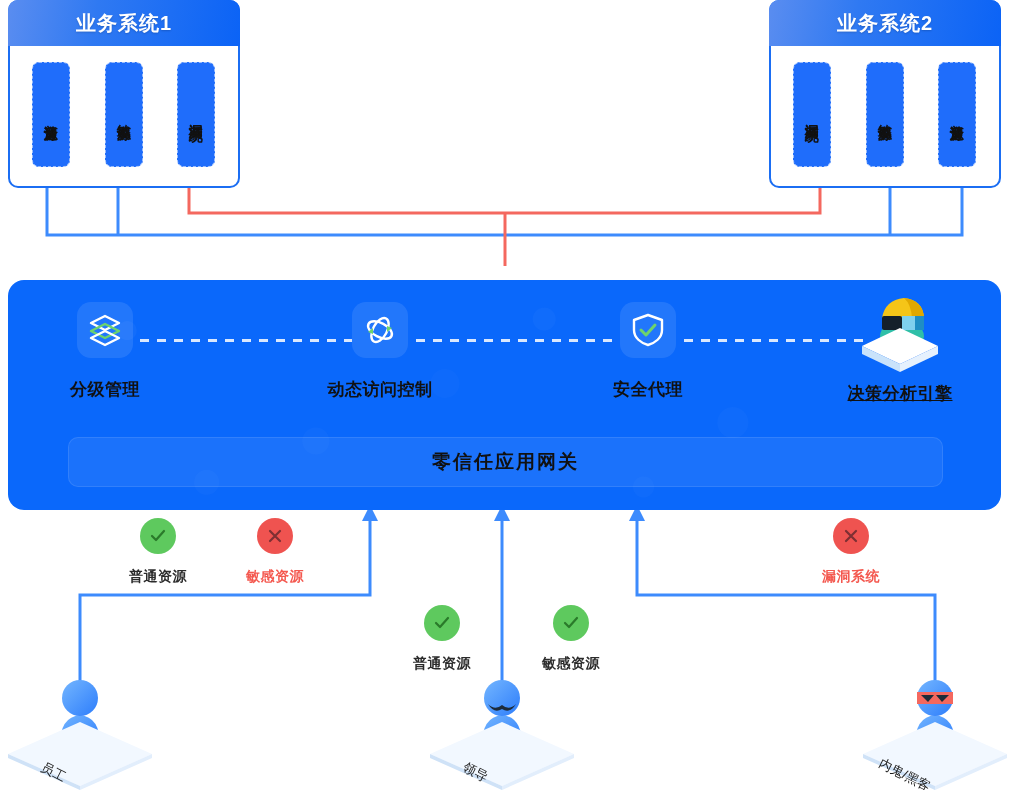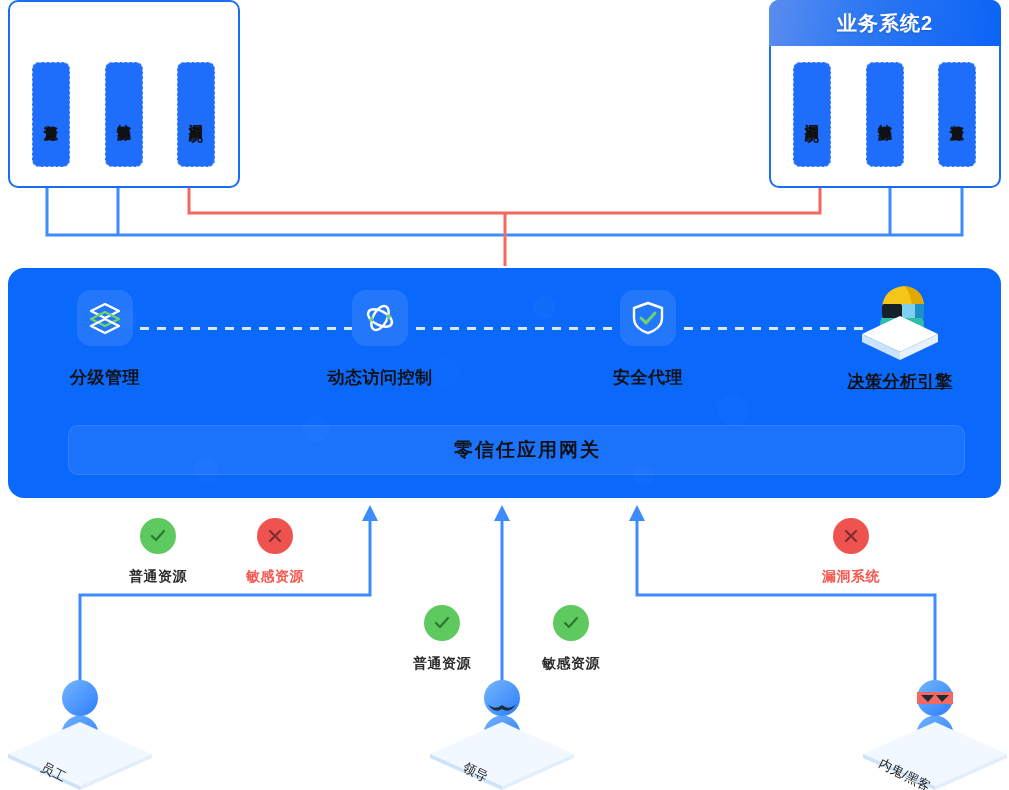--- a/index.html
+++ b/index.html
@@ -22,21 +22,21 @@
            background:#1f6dfb;border:1px dashed rgba(255,255,255,.55);box-sizing:border-box;
            display:flex;align-items:center;justify-content:center;}
   .res-box .vt{writing-mode:vertical-rl;text-orientation:upright;color:#111;font-size:14px;
                font-weight:bold;line-height:1.18;letter-spacing:1px;}
   .rb0{left:22px;} .rb1{left:95px;} .rb2{left:167px;}
 
   
   #wires{position:absolute;left:0;top:0;width:1009px;height:790px;pointer-events:none;}
 
   
-  #gateway{position:absolute;left:8px;top:268px;width:993px;height:230px;border-radius:16px;
+  #gateway{position:absolute;left:8px;top:280px;width:993px;height:230px;border-radius:16px;
            background:#0a68fb;overflow:hidden;}
   #gw-texture{position:absolute;inset:0;opacity:.5;
      background-image:
        radial-gradient(circle at 12% 22%, rgba(255,255,255,.07) 0 9px, transparent 10px),
        radial-gradient(circle at 31% 70%, rgba(255,255,255,.05) 0 13px, transparent 14px),
        radial-gradient(circle at 54% 17%, rgba(255,255,255,.06) 0 11px, transparent 12px),
        radial-gradient(circle at 73% 62%, rgba(255,255,255,.05) 0 15px, transparent 16px),
        radial-gradient(circle at 88% 30%, rgba(255,255,255,.06) 0 10px, transparent 11px),
        radial-gradient(circle at 20% 88%, rgba(255,255,255,.05) 0 12px, transparent 13px),
        radial-gradient(circle at 64% 90%, rgba(255,255,255,.05) 0 10px, transparent 11px),
@@ -44,40 +44,43 @@
   .dashline{position:absolute;top:59px;height:3px;
             background-image:linear-gradient(to right,rgba(255,255,255,.85) 0 9px,transparent 9px 17px);
             background-size:17px 3px;}
   .feat{position:absolute;top:22px;width:140px;text-align:center;}
   .feat .tile{width:56px;height:56px;margin:0 auto;border-radius:14px;background:rgba(255,255,255,.10);
               display:flex;align-items:center;justify-content:center;}
   .feat .flabel{margin-top:20px;font-size:17px;font-weight:bold;color:#111;letter-spacing:.5px;}
   .feat.plain .tile{background:transparent;}
   #gw-bar{position:absolute;left:60px;top:157px;width:873px;height:48px;border-radius:10px;
           background:rgba(255,255,255,.07);border:1px solid rgba(255,255,255,.10);
-          display:flex;align-items:center;justify-content:center;padding-left:22px;}
+          display:flex;align-items:center;justify-content:center;}
   #gw-bar span{font-size:19px;font-weight:bold;color:#111;letter-spacing:2px;}
 
   
   .verdict{position:absolute;width:116px;text-align:center;}
   .vcircle{width:36px;height:36px;border-radius:50%;margin:0 auto;display:flex;
            align-items:center;justify-content:center;}
   .vcircle.ok{background:#5ec95e;} .vcircle.no{background:#ef5350;}
   .vlabel{margin-top:14px;font-size:14px;font-weight:bold;letter-spacing:.5px;}
   .vlabel.ok{color:#2b2b2b;} .vlabel.no{color:#f4584f;}
 
   
   .actor{position:absolute;width:170px;height:120px;}
 </style>
 </head>
 <body>
 
 <div id="stage">
 
   <div class="biz-panel biz-left">
+    <div class="biz-header">
+      <span>业务系统1</span>
+    </div>
     <div class="res-row">
       <div class="res-box rb0">
         <span class="vt">普通资源</span>
       </div>
       <div class="res-box rb1">
         <span class="vt">敏感资源</span>
       </div>
       <div class="res-box rb2">
         <span class="vt">漏洞系统</span>
       </div>

